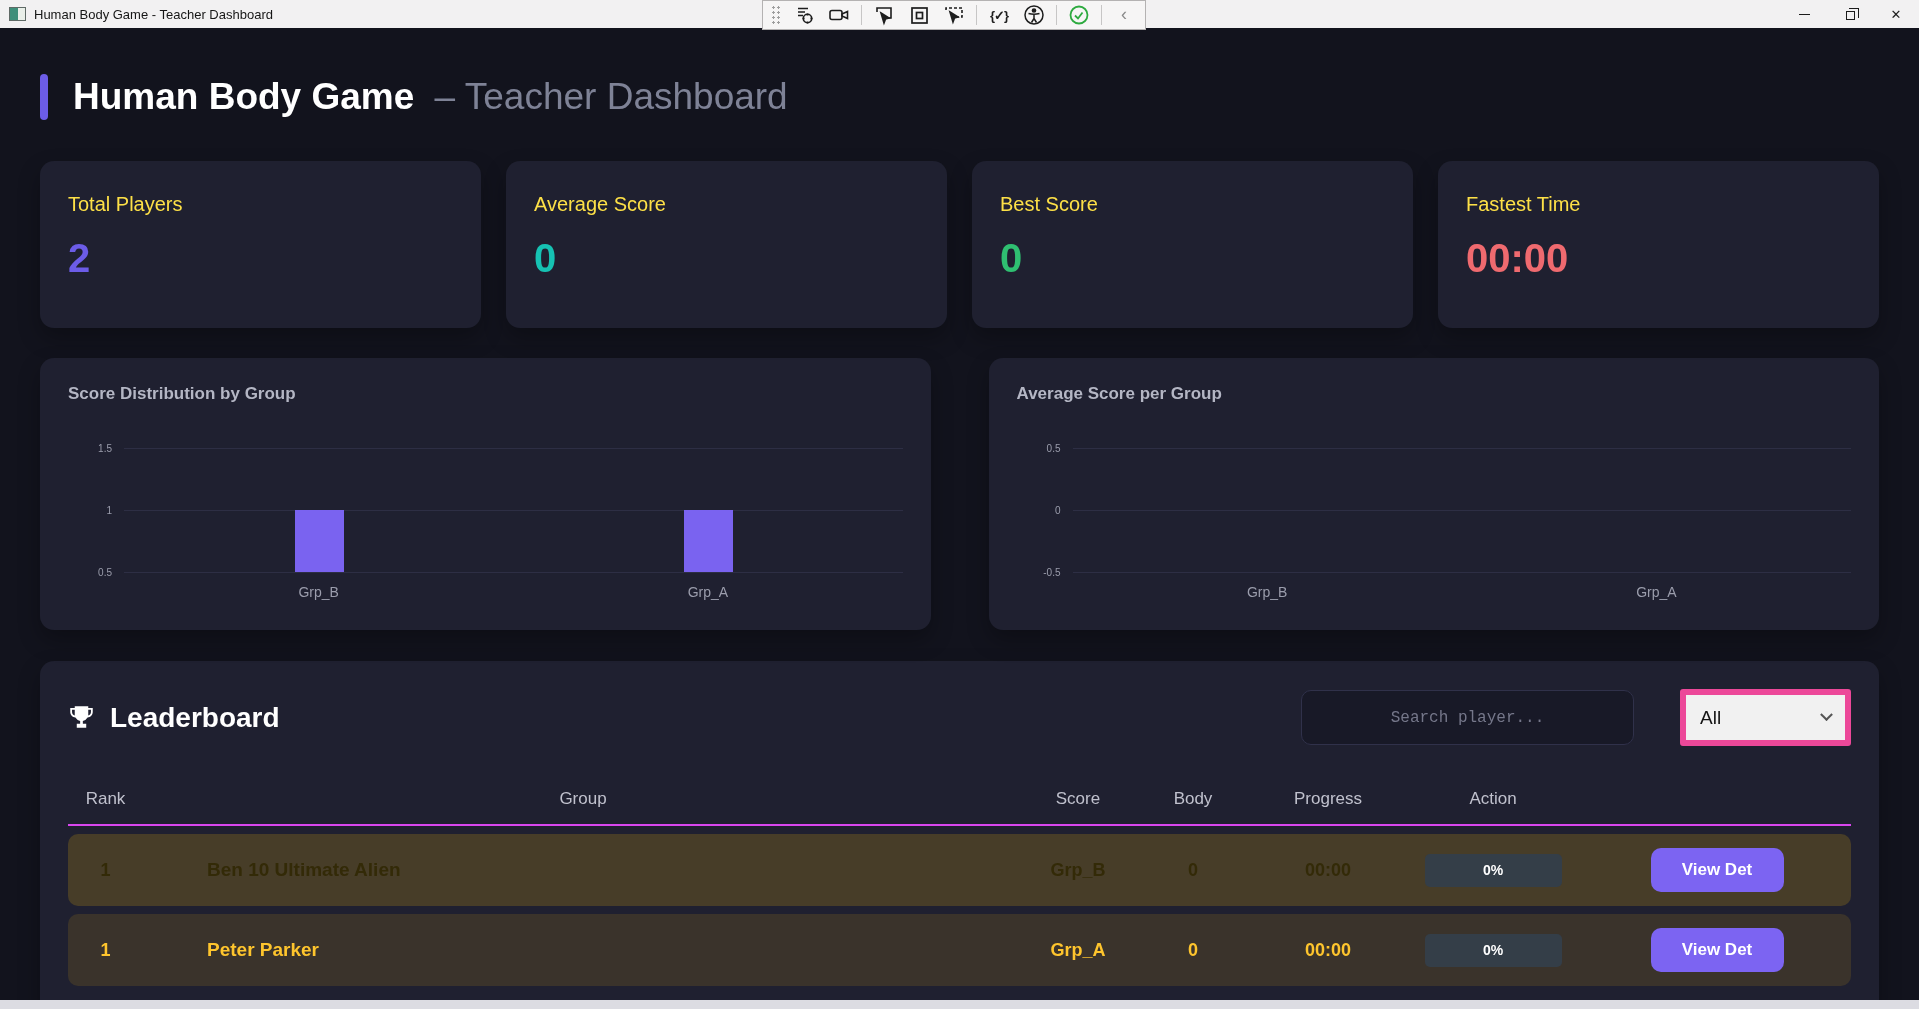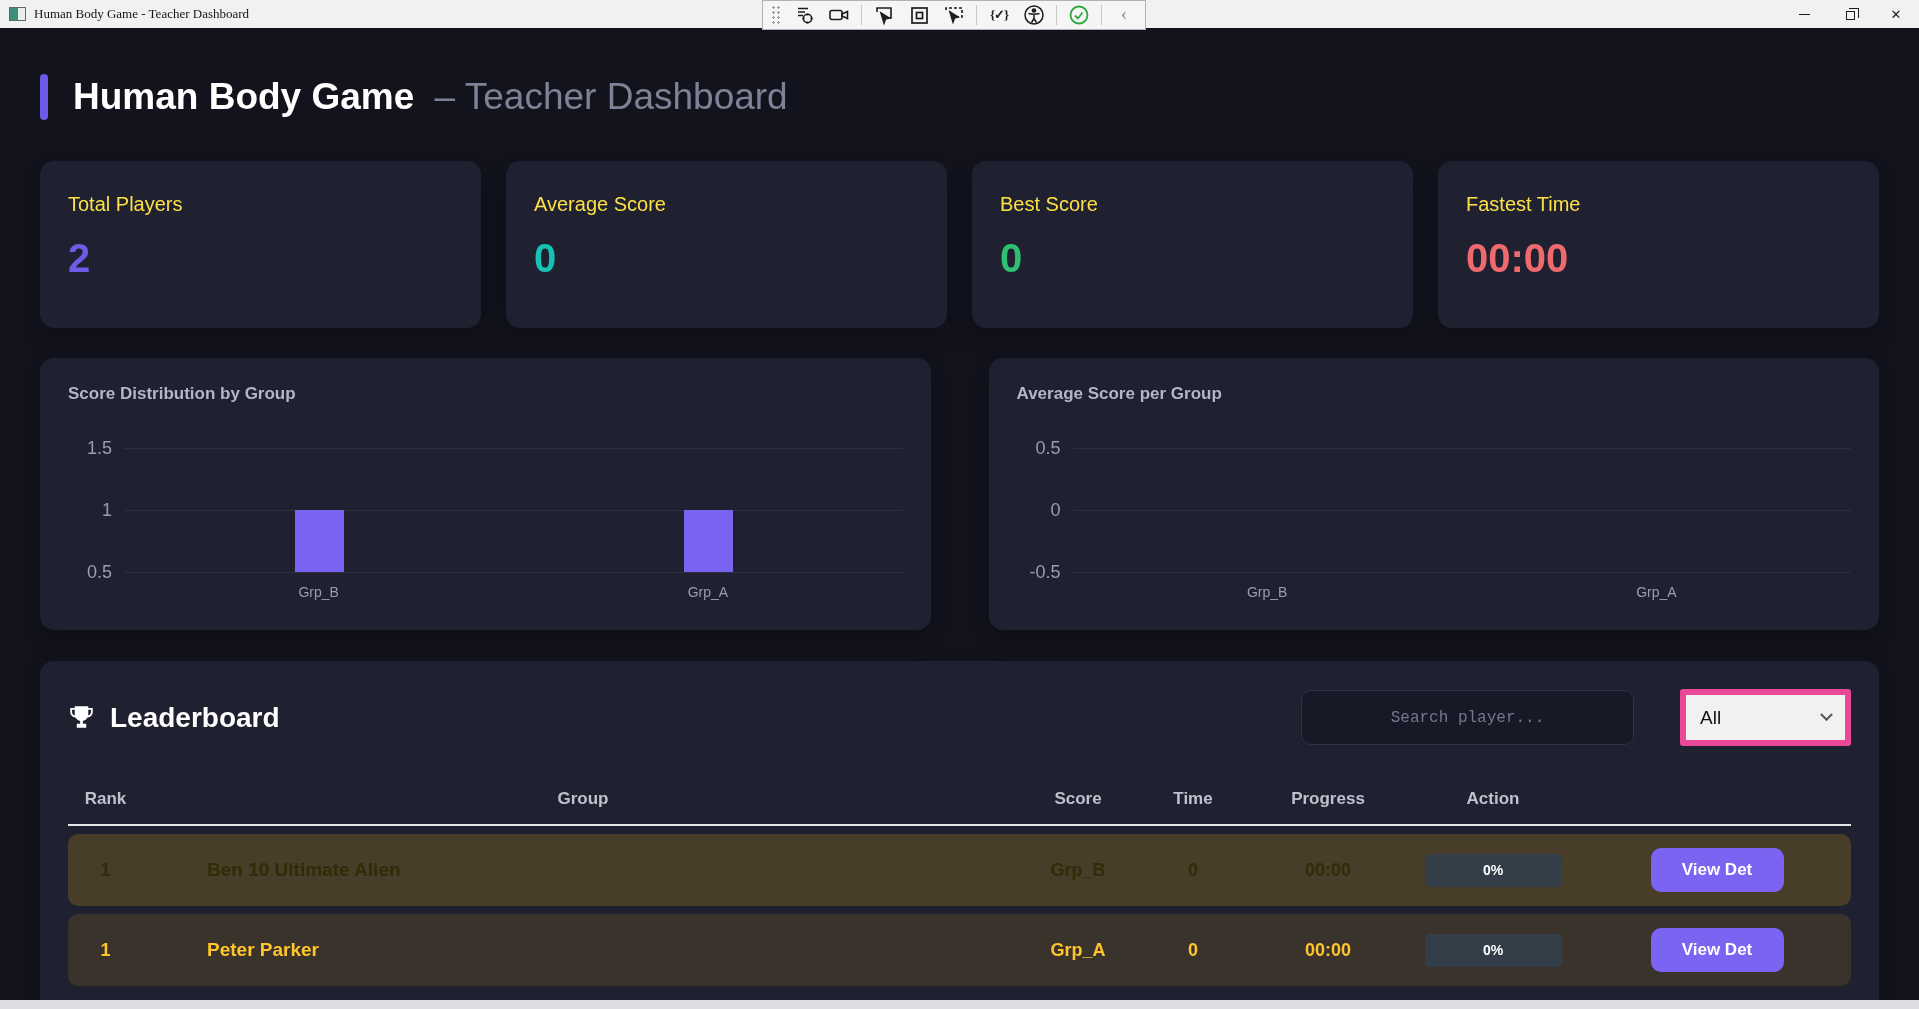--- a/index.html
+++ b/index.html
@@ -7,21 +7,21 @@
   body {
     width:1919px; height:1009px; overflow:hidden;
     background:#12131d;
     font-family:"Liberation Sans", sans-serif;
     position:relative;
   }
 
   
   .titlebar {
     height:28px; background:#f2f1f2; display:flex; align-items:center;
-    position:relative; z-index:5;font-family:Liberation Serif, serif;
+    position:relative; z-index:5;
   }
   .app-icon {
     width:17px; height:14px; margin-left:9px;
     border:1px solid #5f6a66; background:linear-gradient(to right,#3d8f7a 0 55%, #e9efe9 55%);
   }
   .tb-title { margin-left:8px; font-size:13px; color:#161616; }
   .floating-toolbar {
     position:absolute; left:762px; top:0; height:30px;
     background:#f6f5f5; border:1px solid #b4b2b2;
     display:flex; align-items:center; padding:0 8px; gap:9px;
@@ -63,21 +63,21 @@
   
   .charts-row { display:grid; grid-template-columns:1fr 1fr; gap:58px; margin:30px 40px 0; }
   .chart-card {
     height:272px; background:#1f2030; border-radius:14px; padding:26px 28px;
     position:relative; box-shadow:0 10px 22px rgba(0,0,0,0.28);
   }
   .chart-title { font-size:17px; font-weight:bold; color:#b4b6c4; }
   .plot { position:relative; margin-top:24px; height:180px; }
   .grid-row { position:absolute; left:0; right:0; height:0; display:flex; align-items:center; gap:12px; }
   .gr-0 { top:20px; } .gr-1 { top:82px; } .gr-2 { top:144px; }
-  .tick { width:44px; text-align:right; font-size:18px; color:#9b9dac; }
+  .tick { width:44px; text-align:right; font-size:10px; color:#9b9dac; }
   .gline { flex:1; height:1px; background:#2d2e44; }
   .bars { position:absolute; left:56px; right:0; top:0; bottom:0; }
   .bar { position:absolute; width:49px; top:82px; height:62px; background:#7a63f0; }
   .bar-pos-0 { left:calc(25% - 24px); }
   .bar-pos-1 { left:calc(75% - 24px); }
   .cat-labels { position:absolute; left:56px; right:0; top:156px; height:20px; }
   .cat-label { position:absolute; transform:translateX(-50%); font-size:14px; color:#9b9dac; }
   .cat-pos-0 { left:25%; } .cat-pos-1 { left:75%; }
 
   
@@ -105,21 +105,21 @@
     margin-left:auto; width:9px; height:9px;
     border-right:2px solid #555; border-bottom:2px solid #555;
     transform:rotate(45deg) translate(-2px,-2px);
   }
 
   .lb-table { margin-top:28px; }
   .lb-row {
     display:grid; align-items:center;
     grid-template-columns:75px 880px 110px 120px 150px 180px 1fr;
   }
-  .lb-head { height:52px; color:#c0c1cd; font-size:17px; font-weight:bold; border-bottom:2px solid #e5e5e5; }
+  .lb-head { height:52px; color:#c0c1cd; font-size:17px; font-weight:normal; border-bottom:2px solid #d946ef; }
   .cell { text-align:center; }
   .c-pseudo { text-align:left; padding-left:64px; }
   .lb-tr { height:72px; margin-top:8px; border-radius:10px; font-weight:bold; font-size:18px; }
   .row-dim { background:rgba(255,193,7,0.18); color:#332a07; }
   .row-bright { background:rgba(255,193,7,0.12); color:#fec52d; }
   .pseudo-cell { font-size:19px; }
   .progress-pill {
     display:inline-block; width:137px; height:33px; line-height:33px;
     background:#343e48; color:#ffffff; border-radius:5px;
     font-size:14px; font-weight:bold; text-align:center;
@@ -304,21 +304,21 @@
         <span class="select-chevron"></span>
       </div>
     </div>
   </div>
 
   <div class="lb-table">
     <div class="lb-row lb-head">
       <div class="cell">Rank</div>
       <div class="cell">Group</div>
       <div class="cell">Score</div>
-      <div class="cell">Time</div>
+      <div class="cell">Body</div>
       <div class="cell">Progress</div>
       <div class="cell">Action</div>
     </div>
 
     <div class="lb-row lb-tr row-dim">
       <div class="cell">1</div>
       <div class="cell c-pseudo pseudo-cell">Ben 10 Ultimate Alien</div>
       <div class="cell">Grp_B</div>
       <div class="cell">0</div>
       <div class="cell">00:00</div>

